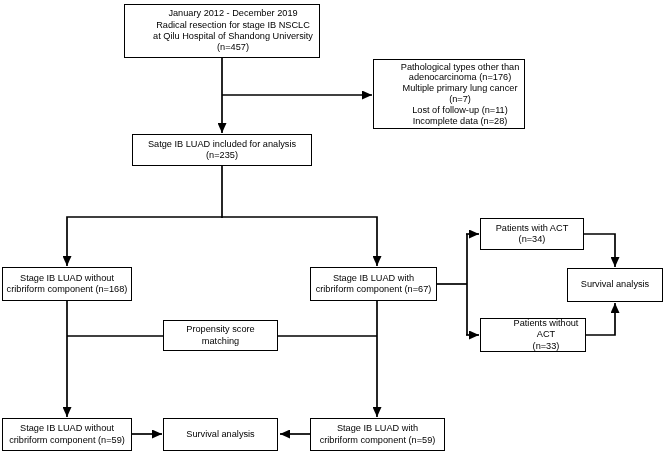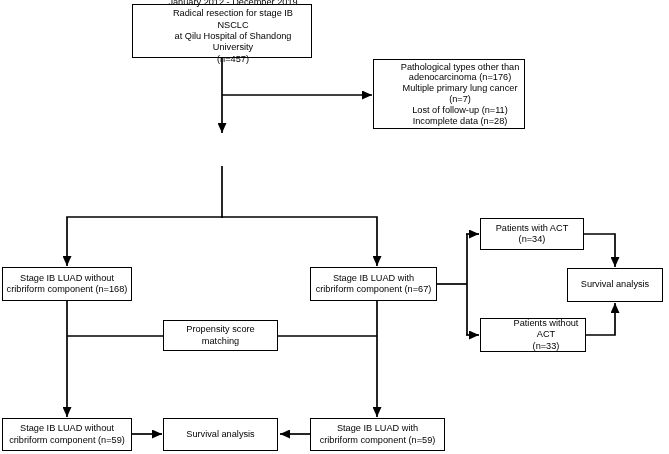--- a/index.html
+++ b/index.html
@@ -77,32 +77,34 @@
 
     <line x1="437" y1="284" x2="467" y2="284"></line>
     <line x1="467" y1="234" x2="467" y2="335"></line>
     <line x1="466" y1="234" x2="479" y2="234" marker-end="url(#arrow)"></line>
     <line x1="466" y1="335" x2="479" y2="335" marker-end="url(#arrow)"></line>
 
     <polyline points="584,234 615,234 615,267" marker-end="url(#arrow)"></polyline>
     <polyline points="586,335 615,335 615,303" marker-end="url(#arrow)"></polyline>
   </svg>
 
-  <div class="node" style="left:132px; top:4px; width:180px; height:54px;padding-left:24px;">January 2012 - December 2019
+  <div class="node" style="left:124px; top:4px; width:196px; height:54px;padding-left:24px;">January 2012 - December 2019
 Radical resection for stage IB NSCLC
 at Qilu Hospital of Shandong University
 (n=457)</div>
 
   <div class="node tight" style="left:373px; top:59px; width:152px; height:70px;">Pathological types other than
 adenocarcinoma (n=176)
 Multiple primary lung cancer
 (n=7)
 Lost of follow-up (n=11)
 Incomplete data (n=28)</div>
 
+  <div class="node" style="left:132px; top:134px; width:180px; height:32px;">Satge IB LUAD included for analysis
+(n=235)</div>
 
   <div class="node" style="left:2px; top:267px; width:130px; height:34px;">Stage IB LUAD without
 cribriform component (n=168)</div>
 
   <div class="node" style="left:310px; top:267px; width:127px; height:34px;">Stage IB LUAD with
 cribriform component (n=67)</div>
 
   <div class="node" style="left:480px; top:218px; width:104px; height:32px;">Patients with ACT
 (n=34)</div>
 

